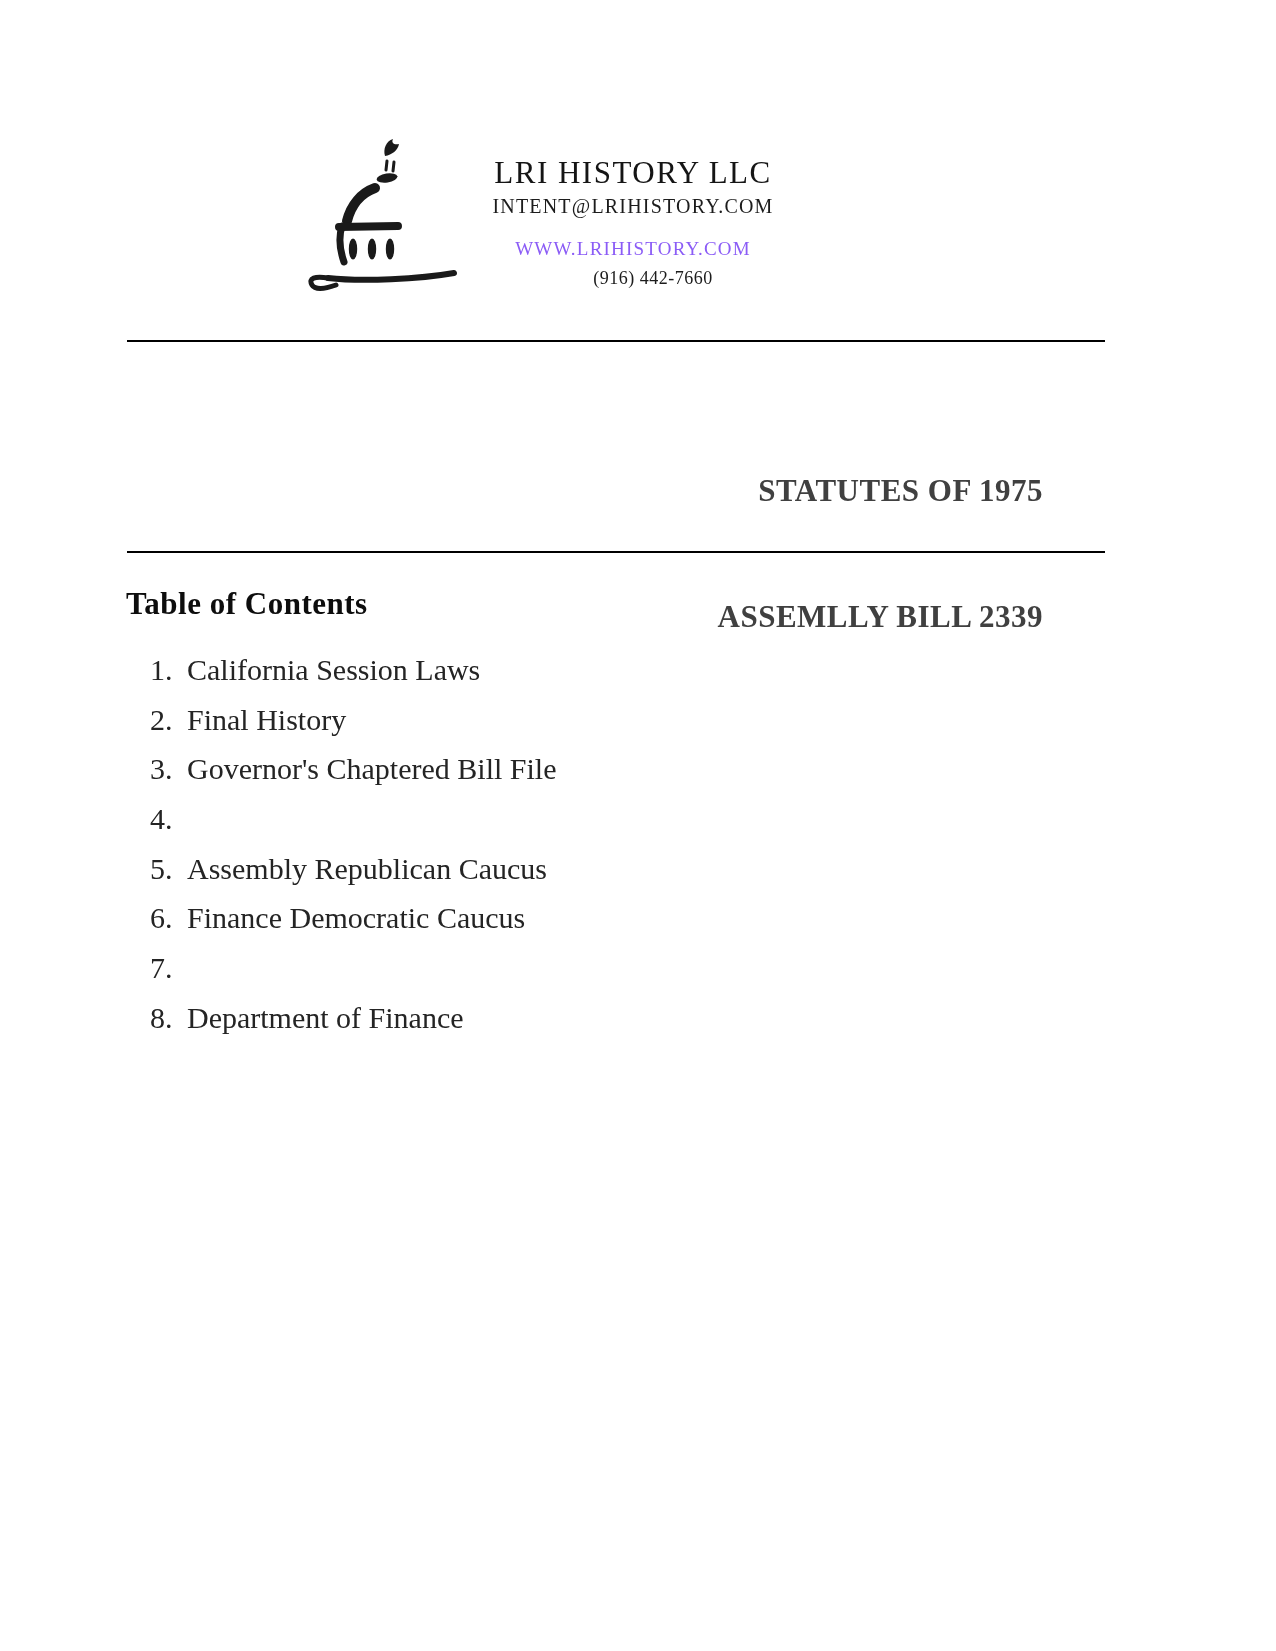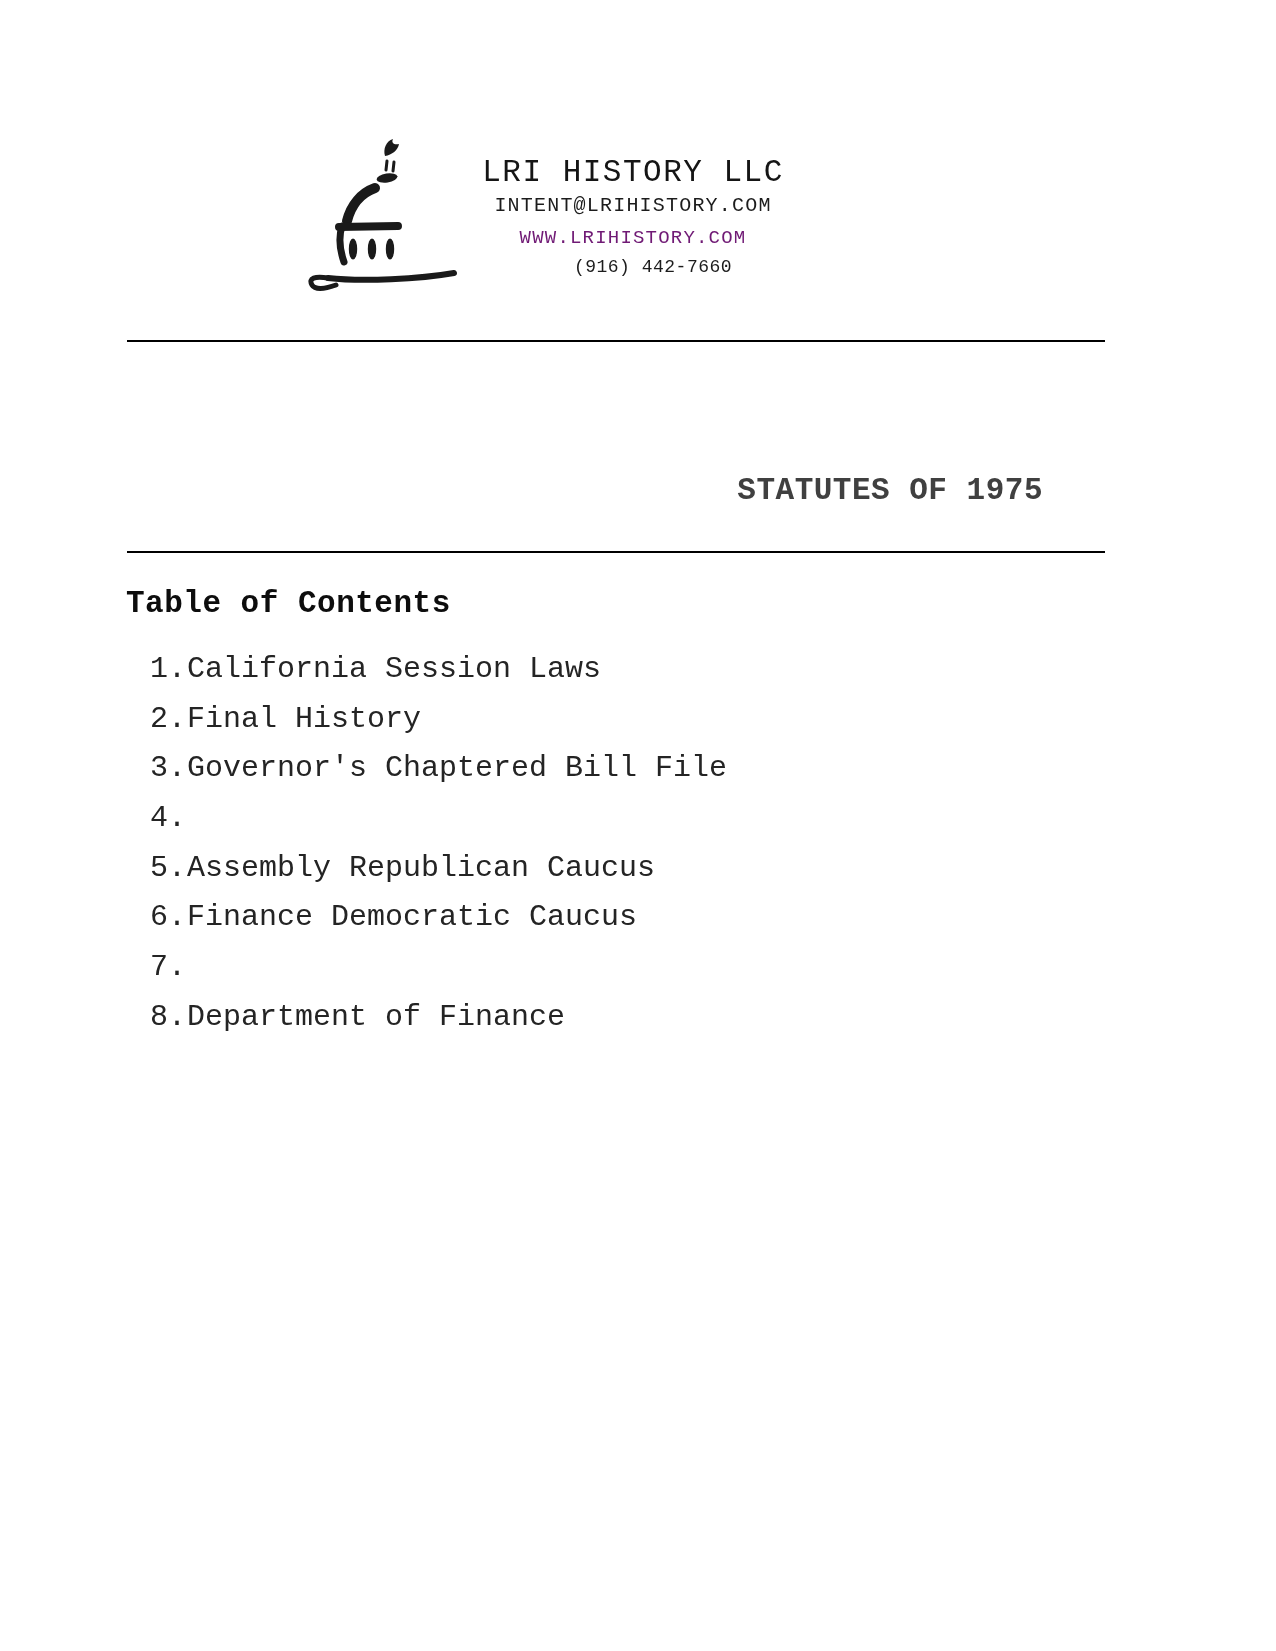--- a/index.html
+++ b/index.html
@@ -6,21 +6,21 @@
   html, body {
     margin: 0;
     padding: 0;
     background: #ffffff;
   }
   .page {
     position: relative;
     width: 1276px;
     height: 1651px;
     background: #ffffff;
-    font-family: Liberation Mono, monospace;
+    font-family: Liberation Serif, serif;
     color: #1a1a1a;
     overflow: hidden;
   }
 
   
   .logo {
     position: absolute;
     left: 290px;
     top: 125px;
     width: 170px;
@@ -39,25 +39,25 @@
     line-height: 40px;
     color: #151515;
   }
   .org-email {
     font-size: 20px;
     letter-spacing: 1.2px;
     line-height: 26px;
     color: #1c1c1c;
   }
   .org-web {
-    margin-top: 6px;
+    margin-top: 17px;
     font-size: 19px;
     letter-spacing: 1.2px;
     line-height: 26px;
-    color: #701a75;
+    color: #8b5cf6;
   }
   .org-phone {
     margin-top: 3px;
     font-size: 18px;
     letter-spacing: 0.5px;
     line-height: 26px;
     color: #1c1c1c;
     padding-left: 40px;
   }
 
@@ -156,20 +156,21 @@
     <div class="org-name">LRI HISTORY LLC</div>
     <div class="org-email">INTENT@LRIHISTORY.COM</div>
     <div class="org-web">WWW.LRIHISTORY.COM</div>
     <div class="org-phone">(916) 442-7660</div>
   </div>
 
   <hr class="rule rule-1">
 
   <div class="doc-info">
     <div>STATUTES OF 1975</div>
+    <div>ASSEMLLY BILL 2339</div>
   </div>
 
   <hr class="rule rule-2">
 
   <h1 class="toc-title">Table of Contents</h1>
 
   <ol class="toc-list">
     <li>
       <span class="toc-num">1.</span>
       <span class="toc-label">California Session Laws</span>

